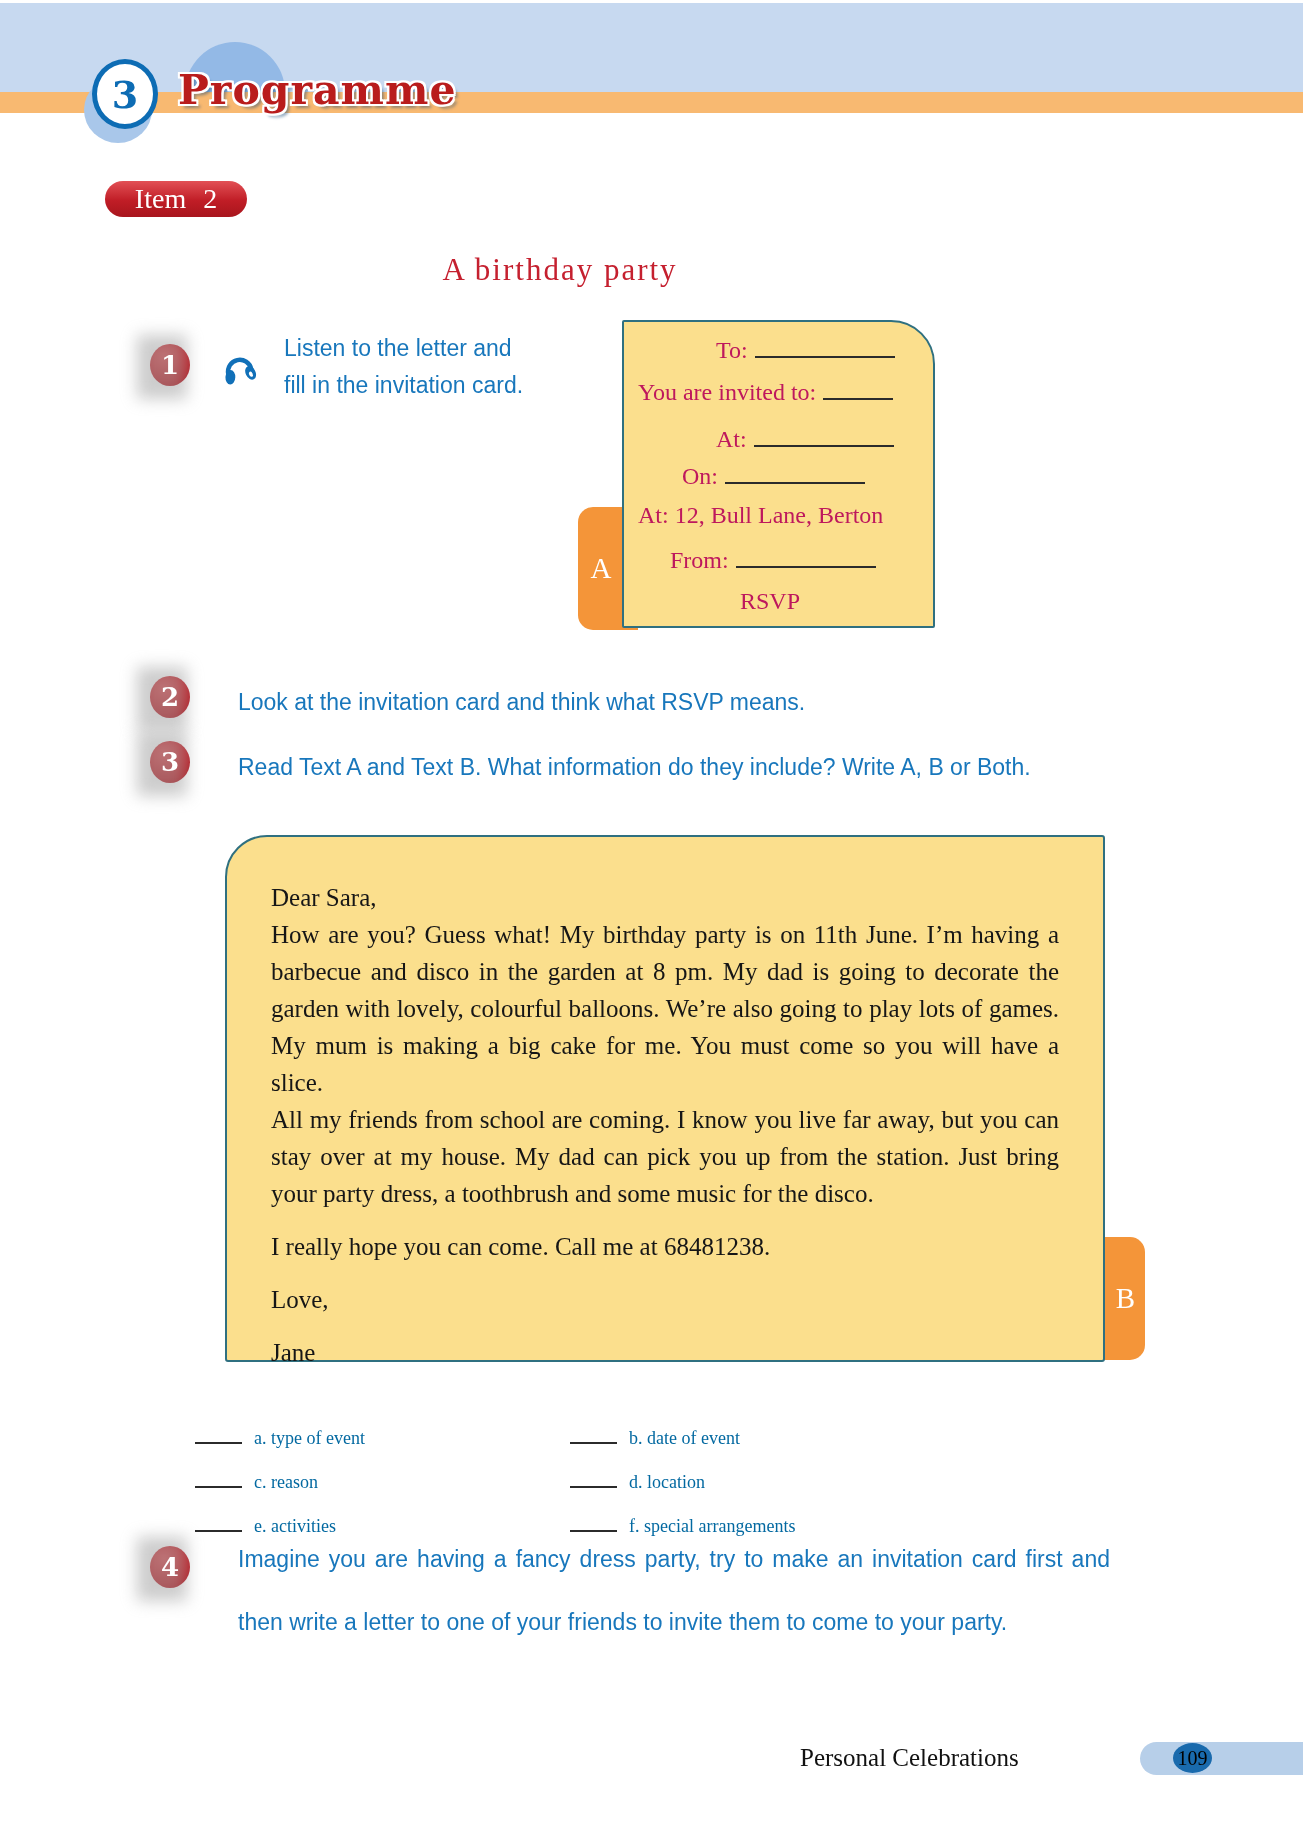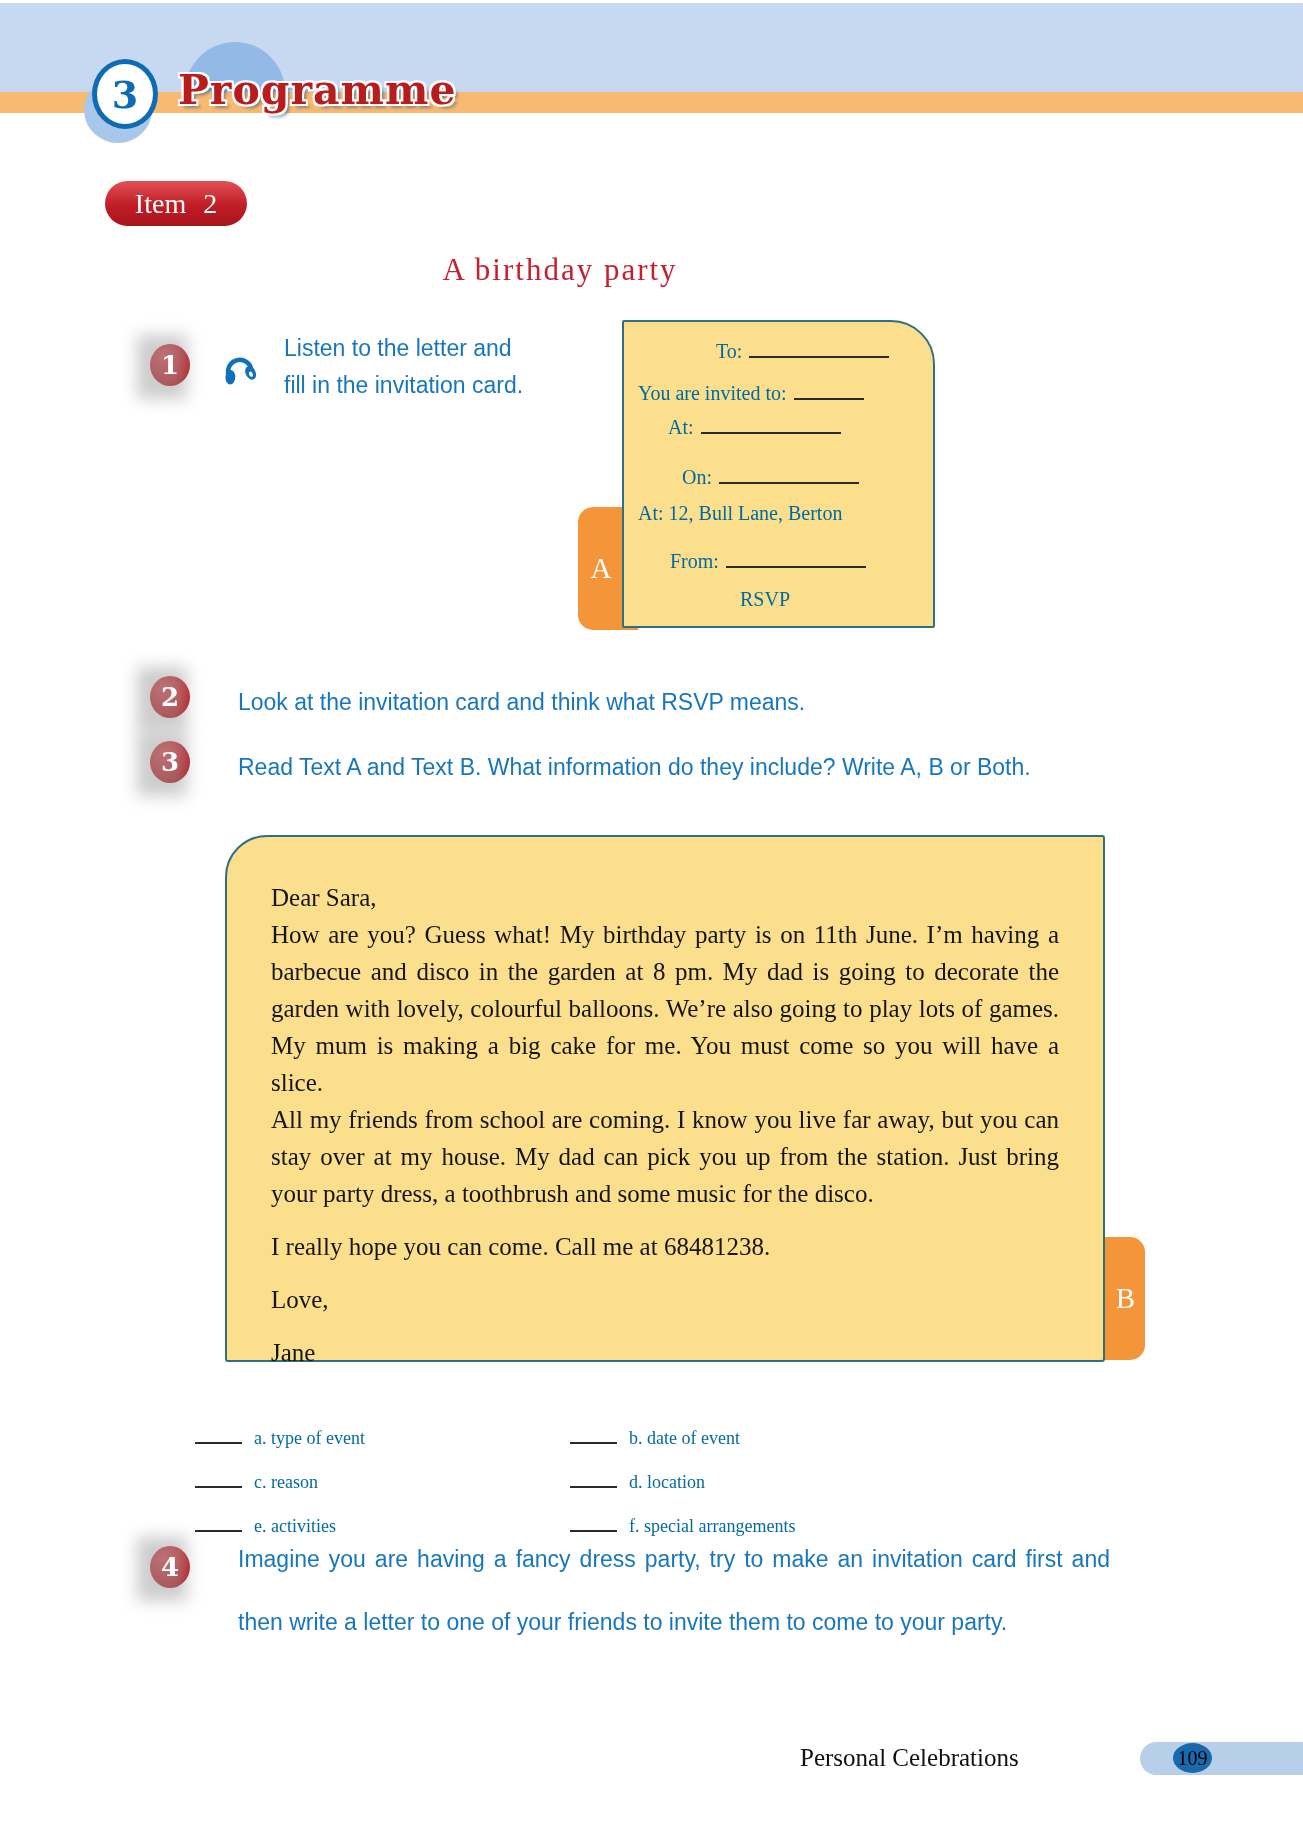--- a/index.html
+++ b/index.html
@@ -22,21 +22,21 @@
   }
   .unit-title{
     position:absolute;left:178px;top:66px;z-index:4;
     font-family:"DejaVu Serif",serif;font-weight:bold;font-size:41px;letter-spacing:1px;color:#b91c1c;
     text-shadow:2px 0 0 #fff,-2px 0 0 #fff,0 2px 0 #fff,0 -2px 0 #fff,
                 2px 2px 0 #fff,-2px -2px 0 #fff,2px -2px 0 #fff,-2px 2px 0 #fff,
                 4px 4px 3px rgba(20,70,120,.45);
   }
   
   .item-badge{
-    position:absolute;left:105px;top:181px;width:142px;height:45px;border-radius:23px;
+    position:absolute;left:105px;top:181px;width:142px;height:36px;border-radius:23px;
     background:linear-gradient(180deg,#e25055 0%,#c01d26 55%,#a8151d 100%);
     display:flex;align-items:center;justify-content:center;
     color:#ffffff;font-size:28px;word-spacing:10px;font-family:"Liberation Serif",serif;
   }
   .item-badge::before{
     content:"";position:absolute;left:-14px;top:-6px;right:-4px;bottom:-14px;
     background:#9a9a9a;opacity:.45;filter:blur(9px);z-index:-1;border-radius:10px;
   }
   
   .page-title{
@@ -58,21 +58,21 @@
     position:absolute;color:#1877bc;font-family:"Liberation Sans",sans-serif;
     font-size:23px;line-height:37px;white-space:pre-line;
   }
   .task-text.justified{white-space:normal;text-align:justify;line-height:63px;}
   .headphones{position:absolute;left:221px;top:350px;width:36px;height:36px;transform:rotate(-12deg);}
   
   .inv-card{
     position:absolute;left:622px;top:320px;width:313px;height:308px;box-sizing:border-box;
     background:#fbdf8d;border:2px solid #2f7080;border-radius:2px 44px 2px 2px;z-index:2;
   }
-  .card-line{position:absolute;left:0;width:100%;font-size:20px;color:#0369a1;white-space:nowrap;}
+  .card-line{position:absolute;left:0;width:100%;font-size:24px;color:#be185d;white-space:nowrap;}
   .blank{display:inline-block;border-bottom:2px solid #2b2b2b;height:22px;margin-left:7px;vertical-align:baseline;}
   .bw140{width:140px;} .bw70{width:70px;}
   .tab{
     position:absolute;background:#f49539;color:#ffffff;
     display:flex;align-items:center;justify-content:center;
     font-size:29px;font-family:"Liberation Serif",serif;z-index:1;
   }
   .tab-a{left:578px;top:507px;width:60px;height:123px;border-radius:15px 0 0 15px;padding-right:14px;box-sizing:border-box;}
   .tab-b{left:1098px;top:1237px;width:47px;height:123px;border-radius:0 15px 15px 0;padding-left:8px;box-sizing:border-box;}
   
@@ -130,21 +130,21 @@
   </div>
   <div class="task-text" style="left:284px;top:330px;">Listen to the letter and
 fill in the invitation card.</div>
 
   <div class="tab tab-a">
     <span>A</span>
   </div>
   <div class="inv-card">
     <div class="card-line" style="top:12px;padding-left:92px;"><span>To:</span><span class="blank bw140"></span></div>
     <div class="card-line" style="top:54px;padding-left:14px;"><span>You are invited to:</span><span class="blank bw70"></span></div>
-    <div class="card-line" style="top:88px;padding-left:44px;"><span>At:</span><span class="blank bw140"></span></div>
+    <div class="card-line" style="top:101px;padding-left:92px;"><span>At:</span><span class="blank bw140"></span></div>
     <div class="card-line" style="top:138px;padding-left:58px;"><span>On:</span><span class="blank bw140"></span></div>
     <div class="card-line" style="top:180px;padding-left:14px;"><span>At: 12, Bull Lane, Berton</span></div>
     <div class="card-line" style="top:266px;padding-left:116px;"><span>RSVP</span></div>
     <div class="card-line" style="top:222px;padding-left:46px;"><span>From:</span><span class="blank bw140"></span></div>
   </div>
 
   <div class="num-badge" style="left:150px;top:676px;">
     <span>2</span>
   </div>
   <div class="task-text" style="left:238px;top:684px;">Look at the invitation card and think what RSVP means.</div>

